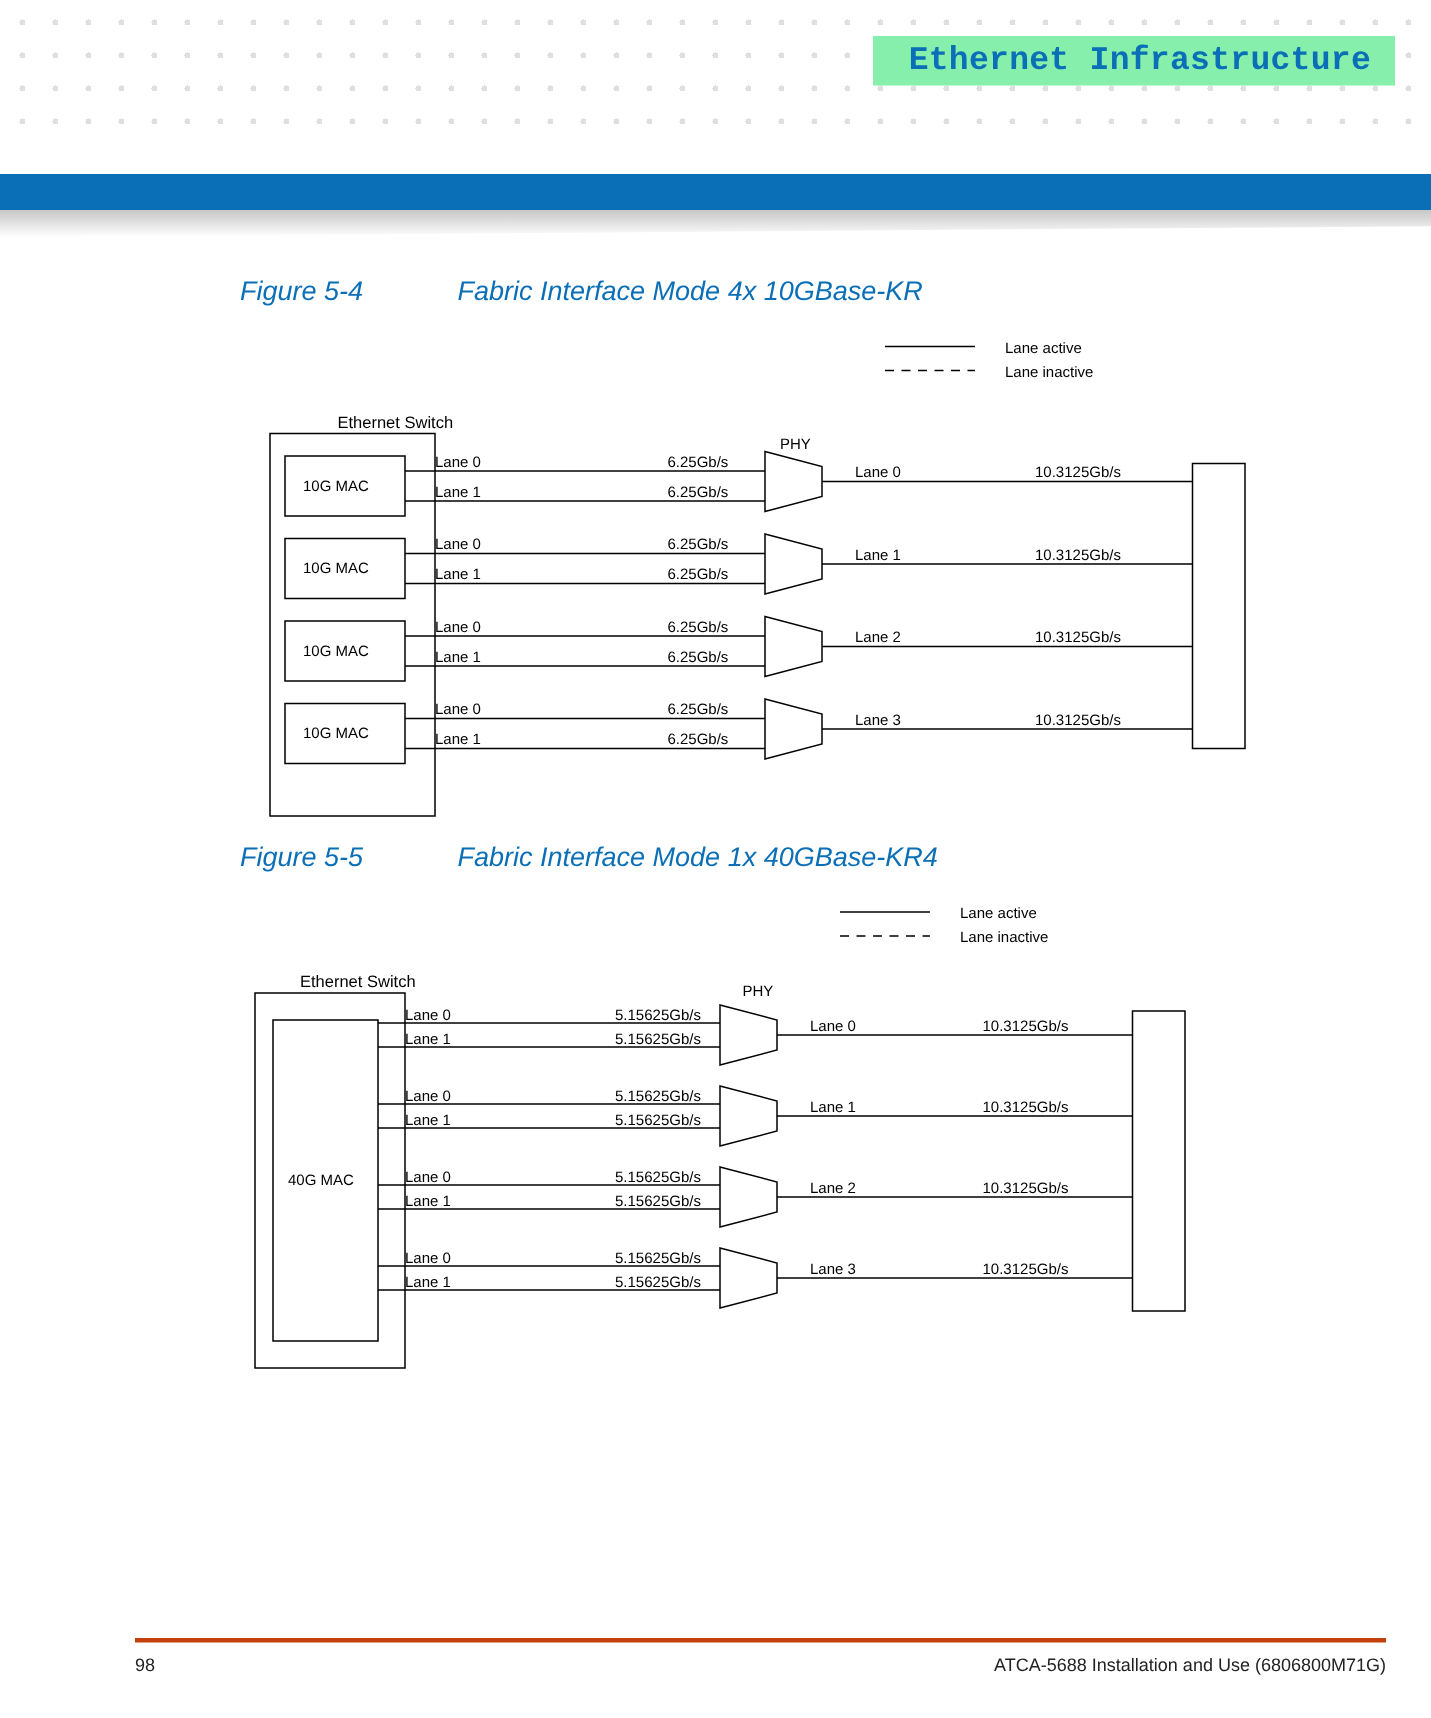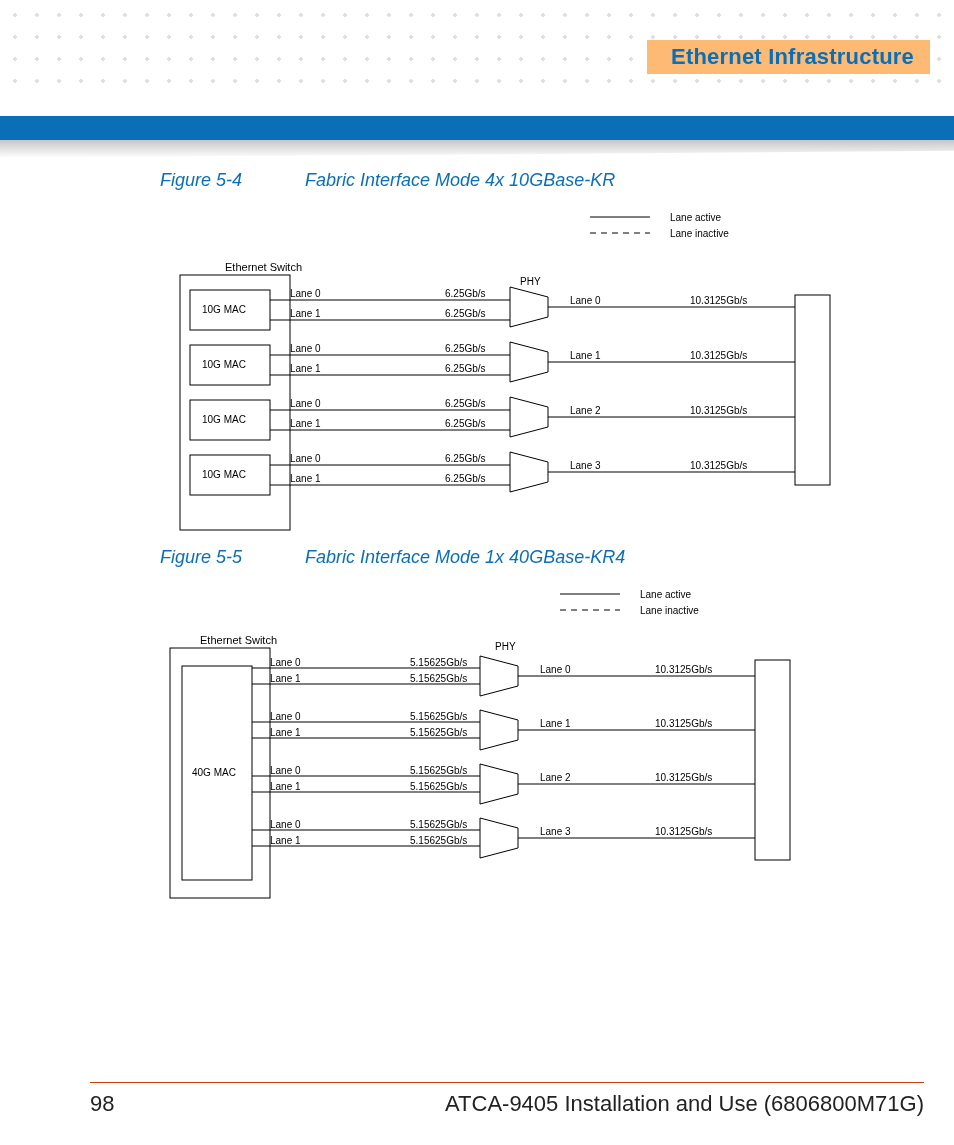--- a/index.html
+++ b/index.html
@@ -15,49 +15,50 @@
     position: absolute;
     top: 0; left: 0; right: 0;
     height: 90px;
     background-image: radial-gradient(circle, #b8b8b8 2px, transparent 2px);
     background-size: 22px 22px;
     background-position: 4px 4px;
     opacity: 0.45;
   }
   .header-title {
     position: absolute;
-    top: 40px;
+    top: 24px;
     right: 24px;
-    background: #fdba74;
+    background: #86efac;
     padding: 4px 16px 4px 24px;
     color: #0a6fb7;
     font-weight: 600;
     font-size: 22px;
     letter-spacing: 0.2px;
     font-style: normal;
+    font-family: Liberation Mono, monospace;
   }
   .bluebar {
     position: absolute;
     top: 116px;
     left: 0; right: 0;
     height: 24px;
     background: #0a6fb7;
   }
   .shadowbar {
     position: absolute;
     top: 140px;
     left: 0; right: 0;
     height: 18px;
     background: linear-gradient(180deg, #a8a8aa 0%, #ffffff 100%);
     clip-path: polygon(0 0, 100% 0, 100% 60%, 0 100%);
     opacity: 0.65;
   }
   .content {
     position: absolute;
-    top: 162px;
+    top: 176px;
     left: 90px;
     right: 40px;
   }
   .fig-caption {
     color: #0a6fb7;
     font-style: italic;
     font-size: 18px;
     margin: 8px 0 14px 70px;
   }
   .fig-caption .num { display: inline-block; width: 140px; }
@@ -71,23 +72,23 @@
   .rlbl { font: 11px Arial, sans-serif; fill: #000; writing-mode: vertical-rl; transform: rotate(180deg); }
   .line { stroke: #000; stroke-width: 1; fill: none; }
   .dashed { stroke: #000; stroke-width: 1; fill: none; stroke-dasharray: 6 5; }
   .box { fill: #fff; stroke: #000; stroke-width: 1; }
 
   .footer {
     position: absolute;
     bottom: 28px;
     left: 90px;
     right: 30px;
-    border-top: 1px solid #c2410c;
+    border-top: 3px solid #c2410c;
     padding-top: 8px;
-    font-size: 22px;
+    font-size: 12px;
     display: flex;
     justify-content: space-between;
     color: #222;
   }
 </style>
 </head>
 <body>
 
 <div class="dot-pattern"></div>
 <div class="header-title">Ethernet Infrastructure</div>
@@ -238,14 +239,14 @@
       <line x1="358" y1="256" x2="595" y2="256" class="line"></line>
       <text x="380" y="253" class="lbl-s">Lane 3</text>
       <text x="495" y="253" class="lbl-s">10.3125Gb/s</text>
     </svg>
   </div>
 
 </div>
 
 <div class="footer">
   <span>98</span>
-  <span>ATCA-9405 Installation and Use (6806800M71G)</span>
+  <span>ATCA-5688 Installation and Use (6806800M71G)</span>
 </div>
 
 </body></html>

